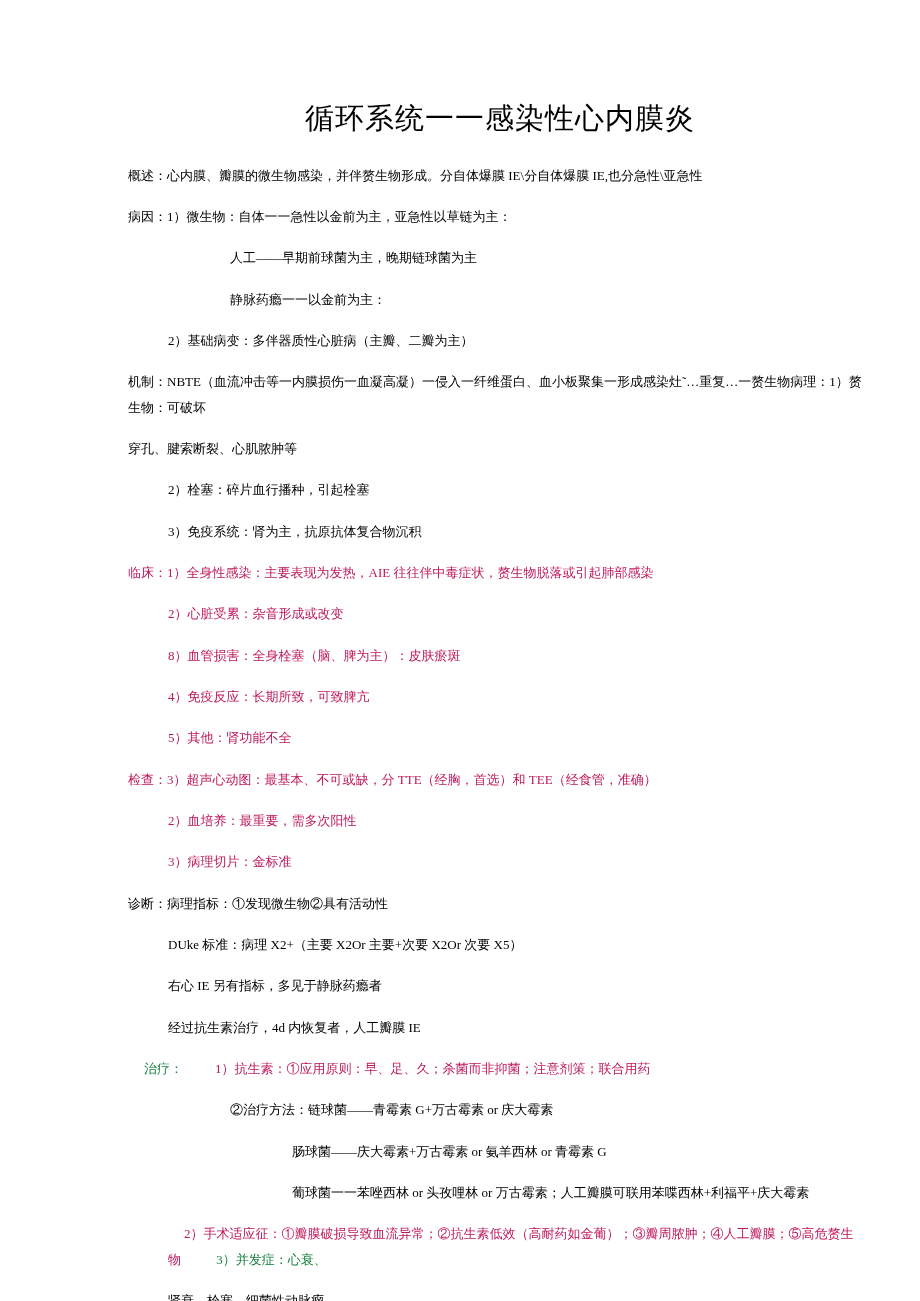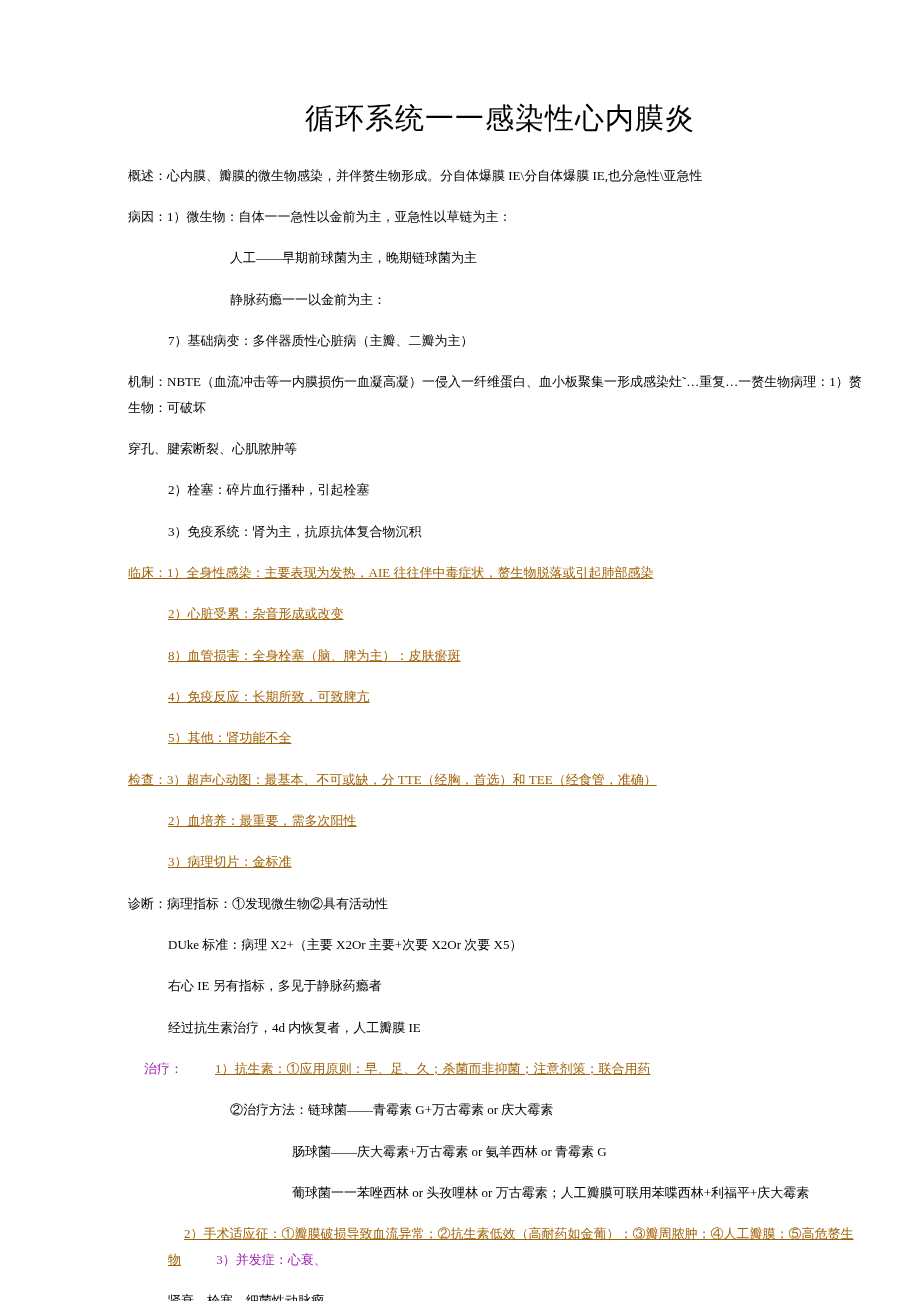--- a/index.html
+++ b/index.html
@@ -16,33 +16,33 @@
       text-align: center;
       font-size: 29px;
       font-weight: normal;
       margin-bottom: 14px;
       letter-spacing: 1px;
     }
     .line { margin-bottom: 3px; }
     .ind1 { padding-left: 102px; }
     .ind2 { padding-left: 40px; }
     .ind3 { padding-left: 164px; }
-    .red { color: #a16207; text-decoration: underline; }
-    .blk { color: #a21caf; }
+    .red { color: #be185d; }
+    .blk { color: #15803d; }
   </style>
 </head>
 <body>
 
 <div class="title">循环系统一一感染性心内膜炎</div>
 
 <div class="line">概述：心内膜、瓣膜的微生物感染，并伴赘生物形成。分自体爆膜 IE\分自体爆膜 IE,也分急性\亚急性</div>
 <div class="line">病因：1）微生物：自体一一急性以金前为主，亚急性以草链为主：</div>
 <div class="line ind1">人工——早期前球菌为主，晚期链球菌为主</div>
 <div class="line ind1">静脉药瘾一一以金前为主：</div>
-<div class="line ind2">7）基础病变：多伴器质性心脏病（主瓣、二瓣为主）</div>
+<div class="line ind2">2）基础病变：多伴器质性心脏病（主瓣、二瓣为主）</div>
 <div class="line">机制：NBTE（血流冲击等一内膜损伤一血凝高凝）一侵入一纤维蛋白、血小板聚集一形成感染灶˜…重复…一赘生物病理：1）赘生物：可破坏</div>
 <div class="line">穿孔、腱索断裂、心肌脓肿等</div>
 <div class="line ind2">2）栓塞：碎片血行播种，引起栓塞</div>
 <div class="line ind2">3）免疫系统：肾为主，抗原抗体复合物沉积</div>
 <div class="line red">临床：1）全身性感染：主要表现为发热，AIE 往往伴中毒症状，赘生物脱落或引起肺部感染</div>
 <div class="line ind2 red">2）心脏受累：杂音形成或改变</div>
 <div class="line ind2 red">8）血管损害：全身栓塞（脑、脾为主）：皮肤瘀斑</div>
 <div class="line ind2 red">4）免疫反应：长期所致，可致脾亢</div>
 <div class="line ind2 red" style="margin-bottom:8px">5）其他：肾功能不全</div>
 <div class="line red">检查：3）超声心动图：最基本、不可或缺，分 TTE（经胸，首选）和 TEE（经食管，准确）</div>

